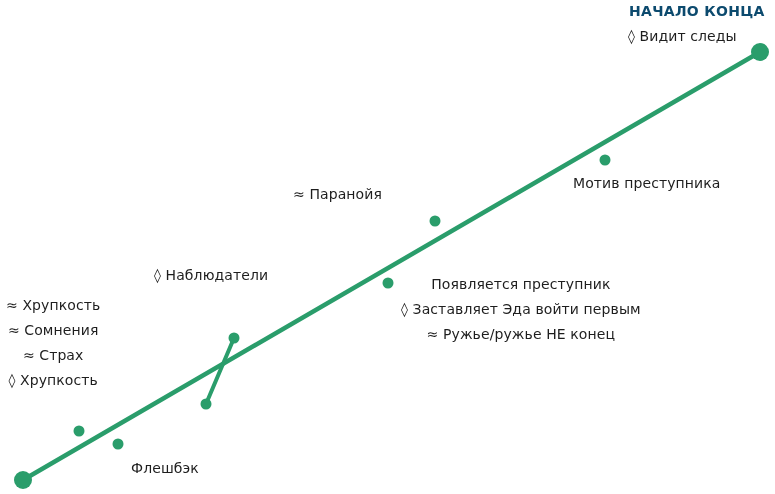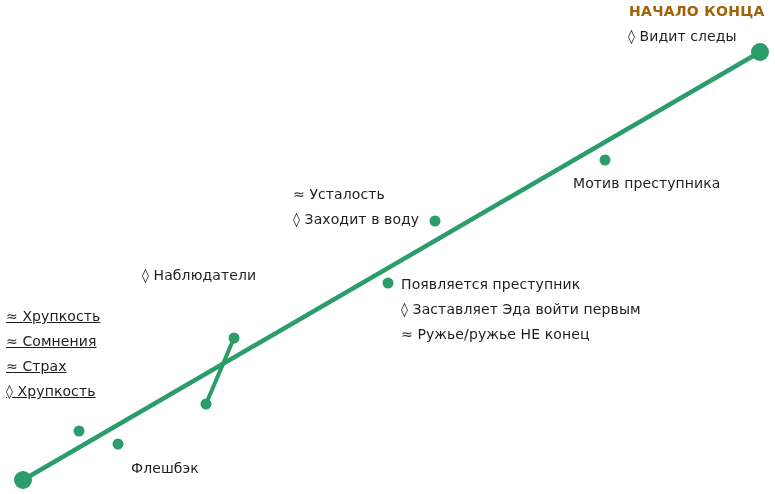--- a/index.html
+++ b/index.html
@@ -1,21 +1,21 @@
 <!DOCTYPE html>
 <html><head>
   <meta charset="utf-8">
   <style>
     html, body { margin: 0; padding: 0; background: #ffffff; }
     body { width: 775px; height: 494px; position: relative; overflow: hidden;
            font-family: "DejaVu Sans", "Liberation Sans", sans-serif; }
     #canvas { position: absolute; left: 0; top: 0; width: 775px; height: 494px; }
-    .lbl { position: absolute; font-size: 14px; color: #1e1e1e; white-space: nowrap; line-height: 25px; letter-spacing: 0.1px; }
+    .lbl { position: absolute; font-size: 14px; color: #1e1e1e; white-space: nowrap; line-height: 25px; letter-spacing: 0.1px; text-align: center; }
     .lbl .line { display: block; }
-    .title { position: absolute; font-size: 14px; font-weight: bold; color: #a16207; white-space: nowrap; letter-spacing: 0.3px; }
+    .title { position: absolute; font-size: 14px; font-weight: bold; color: #0c4a6e; white-space: nowrap; letter-spacing: 0.3px; }
   </style>
 </head>
 <body>
 
 <svg id="canvas" viewBox="0 0 775 494" xmlns="http://www.w3.org/2000/svg">
   <line id="mainLine" stroke="#2a9d6b" stroke-width="4.5" stroke-linecap="round" x1="23" y1="480" x2="760" y2="52"></line>
   <line id="crossLine" stroke="#2a9d6b" stroke-width="4" stroke-linecap="round" x1="206" y1="404" x2="234" y2="338"></line>
   <g id="points">
       <circle cx="23" cy="480" r="9" fill="#2a9d6b"></circle>
       <circle cx="79" cy="431" r="5.5" fill="#2a9d6b"></circle>
@@ -33,35 +33,34 @@
 
 <div class="lbl" style="left:628px; top:24px;">
   <span class="line">◊ Видит следы</span>
 </div>
 
 <div class="lbl" style="left:573px; top:171px;">
   <span class="line">Мотив преступника</span>
 </div>
 
 <div class="lbl" style="left:293px; top:182px;">
-  <span class="line">≈ Усталость</span>
-  <span class="line">◊ Заходит в воду</span>
+  <span class="line">≈ Паранойя</span>
 </div>
 
 <div class="lbl" style="left:401px; top:272px;">
   <span class="line">Появляется преступник</span>
   <span class="line">◊ Заставляет Эда войти первым</span>
   <span class="line">≈ Ружье/ружье НЕ конец</span>
 </div>
 
-<div class="lbl" style="left:142px; top:263px;">
+<div class="lbl" style="left:154px; top:263px;">
   <span class="line">◊ Наблюдатели</span>
 </div>
 
-<div class="lbl" style="left:6px; top:304px;text-decoration:underline;">
+<div class="lbl" style="left:6px; top:293px;">
   <span class="line">≈ Хрупкость</span>
   <span class="line">≈ Сомнения</span>
   <span class="line">≈ Страх</span>
   <span class="line">◊ Хрупкость</span>
 </div>
 
 <div class="lbl" style="left:131px; top:456px;">
   <span class="line">Флешбэк</span>
 </div>
 

